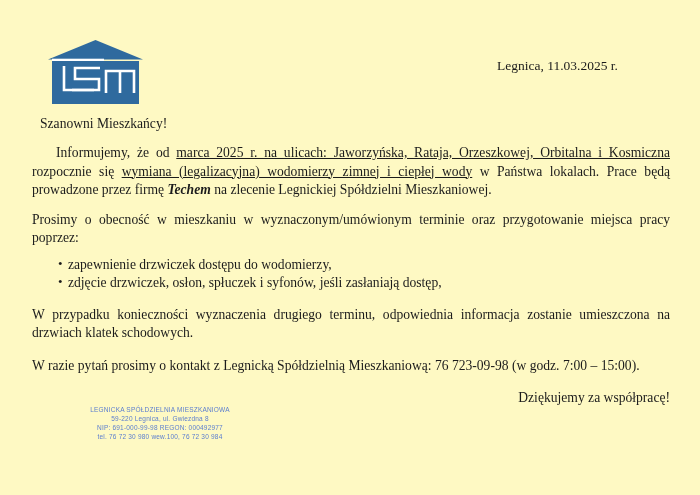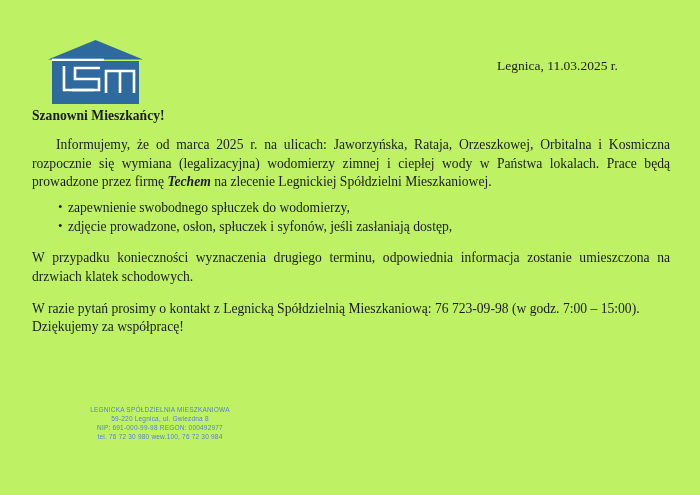--- a/index.html
+++ b/index.html
@@ -1,40 +1,40 @@
 <!DOCTYPE html>
 <html lang="pl"><head>
 <meta charset="utf-8">
 <style>
   html,body{margin:0;padding:0;background:#ffffff;}
   .page{
     position:relative;
     width:700px;height:495px;
-    background:#bef264;
+    background:#fef9c3;
     font-family:"Liberation Serif", serif;
     color:#1b1b1b;
     overflow:hidden;
   }
   .logo{position:absolute;left:48px;top:40px;width:95px;height:64px;}
   .date{
     position:absolute;top:58px;left:0;right:82px;
     text-align:right;font-size:13.5px;
   }
   .content{
     position:absolute;left:32px;top:107px;width:638px;
     font-size:13.6px;line-height:18.3px;
   }
-  .salutation{font-weight:bold;margin:0;}
+  .salutation{font-weight:normal;margin:8px;}
   p{margin:0;}
   .p1{margin-top:11px;text-align:justify;text-indent:24px;}
   .p2{margin-top:12px;text-align:justify;}
   .p3{margin-top:13px;text-align:justify;font-family:Liberation Serif, serif;}
   .p4{margin-top:14px;font-weight:normal;}
-  .p5{}
-  .u{}
+  .p5{margin-top:14px;text-align:right;}
+  .u{text-decoration:underline;}
   .b{font-weight:bold;font-style:italic;}
   ul.bullets{margin:8px 0 0 0;padding:0 0 0 26px;}
   ul.bullets li{
     list-style:none;position:relative;padding-left:10px;line-height:18.6px;
   }
   ul.bullets li::before{
     content:"\2022";position:absolute;left:0;top:-1px;font-size:13px;
   }
   .footer{
     position:absolute;left:60px;top:405px;width:200px;
@@ -62,24 +62,25 @@
     </svg>
   </div>
 
   <div class="date">Legnica, 11.03.2025 r.</div>
 
   <div class="content">
     <p class="salutation">Szanowni Mieszkańcy!</p>
 
     <p class="p1"><span>Informujemy, że od </span><span class="u">marca 2025 r. na ulicach: Jaworzyńska, Rataja, Orzeszkowej, Orbitalna i Kosmiczna</span><span> rozpocznie się </span><span class="u">wymiana (legalizacyjna) wodomierzy zimnej i ciepłej wody</span><span> w Państwa lokalach. Prace będą prowadzone przez firmę </span><span class="b">Techem</span><span> na zlecenie Legnickiej Spółdzielni Mieszkaniowej.</span></p>
 
+    <p class="p2">Prosimy o obecność w mieszkaniu w wyznaczonym/umówionym terminie oraz przygotowanie miejsca pracy poprzez:</p>
 
     <ul class="bullets">
-      <li>zapewnienie swobodnego spłuczek do wodomierzy,</li>
-      <li>zdjęcie prowadzone, osłon, spłuczek i syfonów, jeśli zasłaniają dostęp,</li>
+      <li>zapewnienie drzwiczek dostępu do wodomierzy,</li>
+      <li>zdjęcie drzwiczek, osłon, spłuczek i syfonów, jeśli zasłaniają dostęp,</li>
     </ul>
 
     <p class="p3">W przypadku konieczności wyznaczenia drugiego terminu, odpowiednia informacja zostanie umieszczona na drzwiach klatek schodowych.</p>
 
     <p class="p4">W razie pytań prosimy o kontakt z Legnicką Spółdzielnią Mieszkaniową: 76 723-09-98 (w godz. 7:00 – 15:00).</p>
 
     <p class="p5">Dziękujemy za współpracę!</p>
   </div>
 
   <div class="footer">

